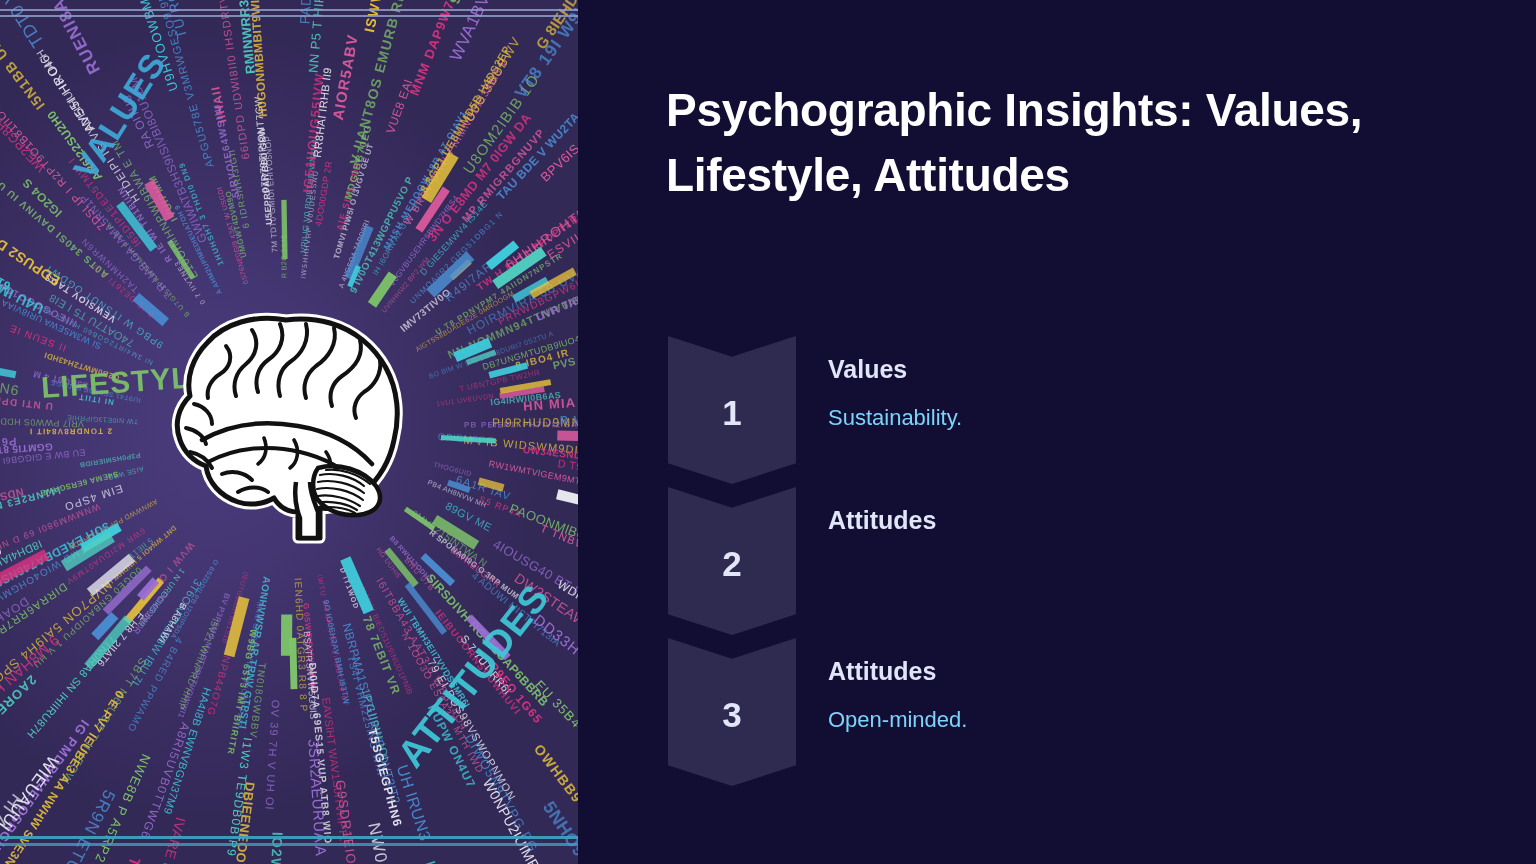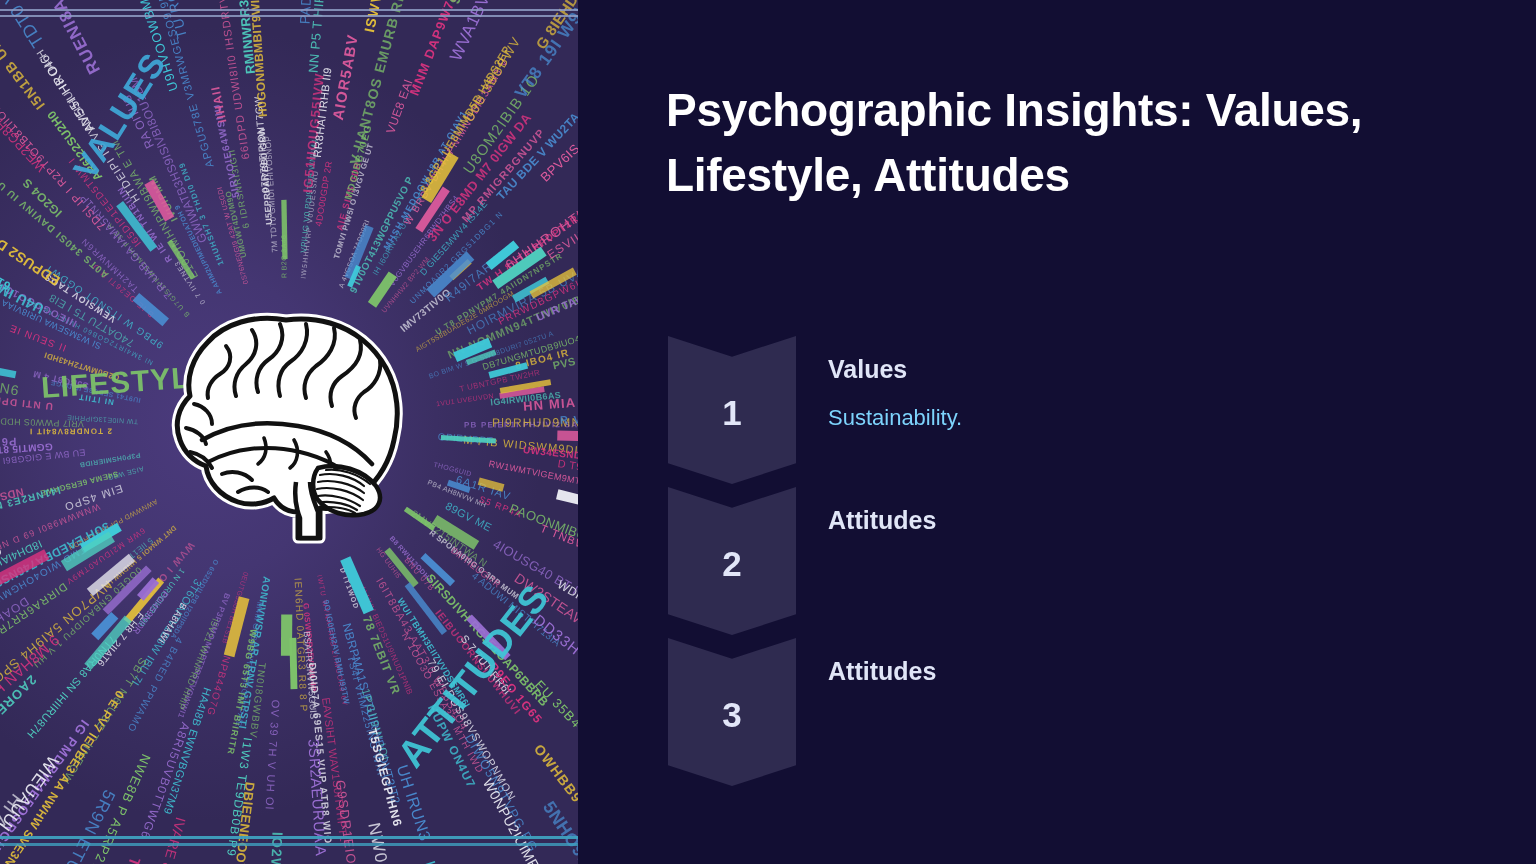--- a/index.html
+++ b/index.html
@@ -584,18 +584,19 @@
         </div>
       </div>
 
       <div class="step">
         <div class="chev-wrap">
           <div class="chev"></div>
           <div class="chev-num">3</div>
         </div>
         <div class="step-text">
           <div class="step-head">Attitudes</div>
+          <div class="step-body">Open-minded.</div>
         </div>
       </div>
 
     </div>
   </div>
 </div>
 
 </body></html>

